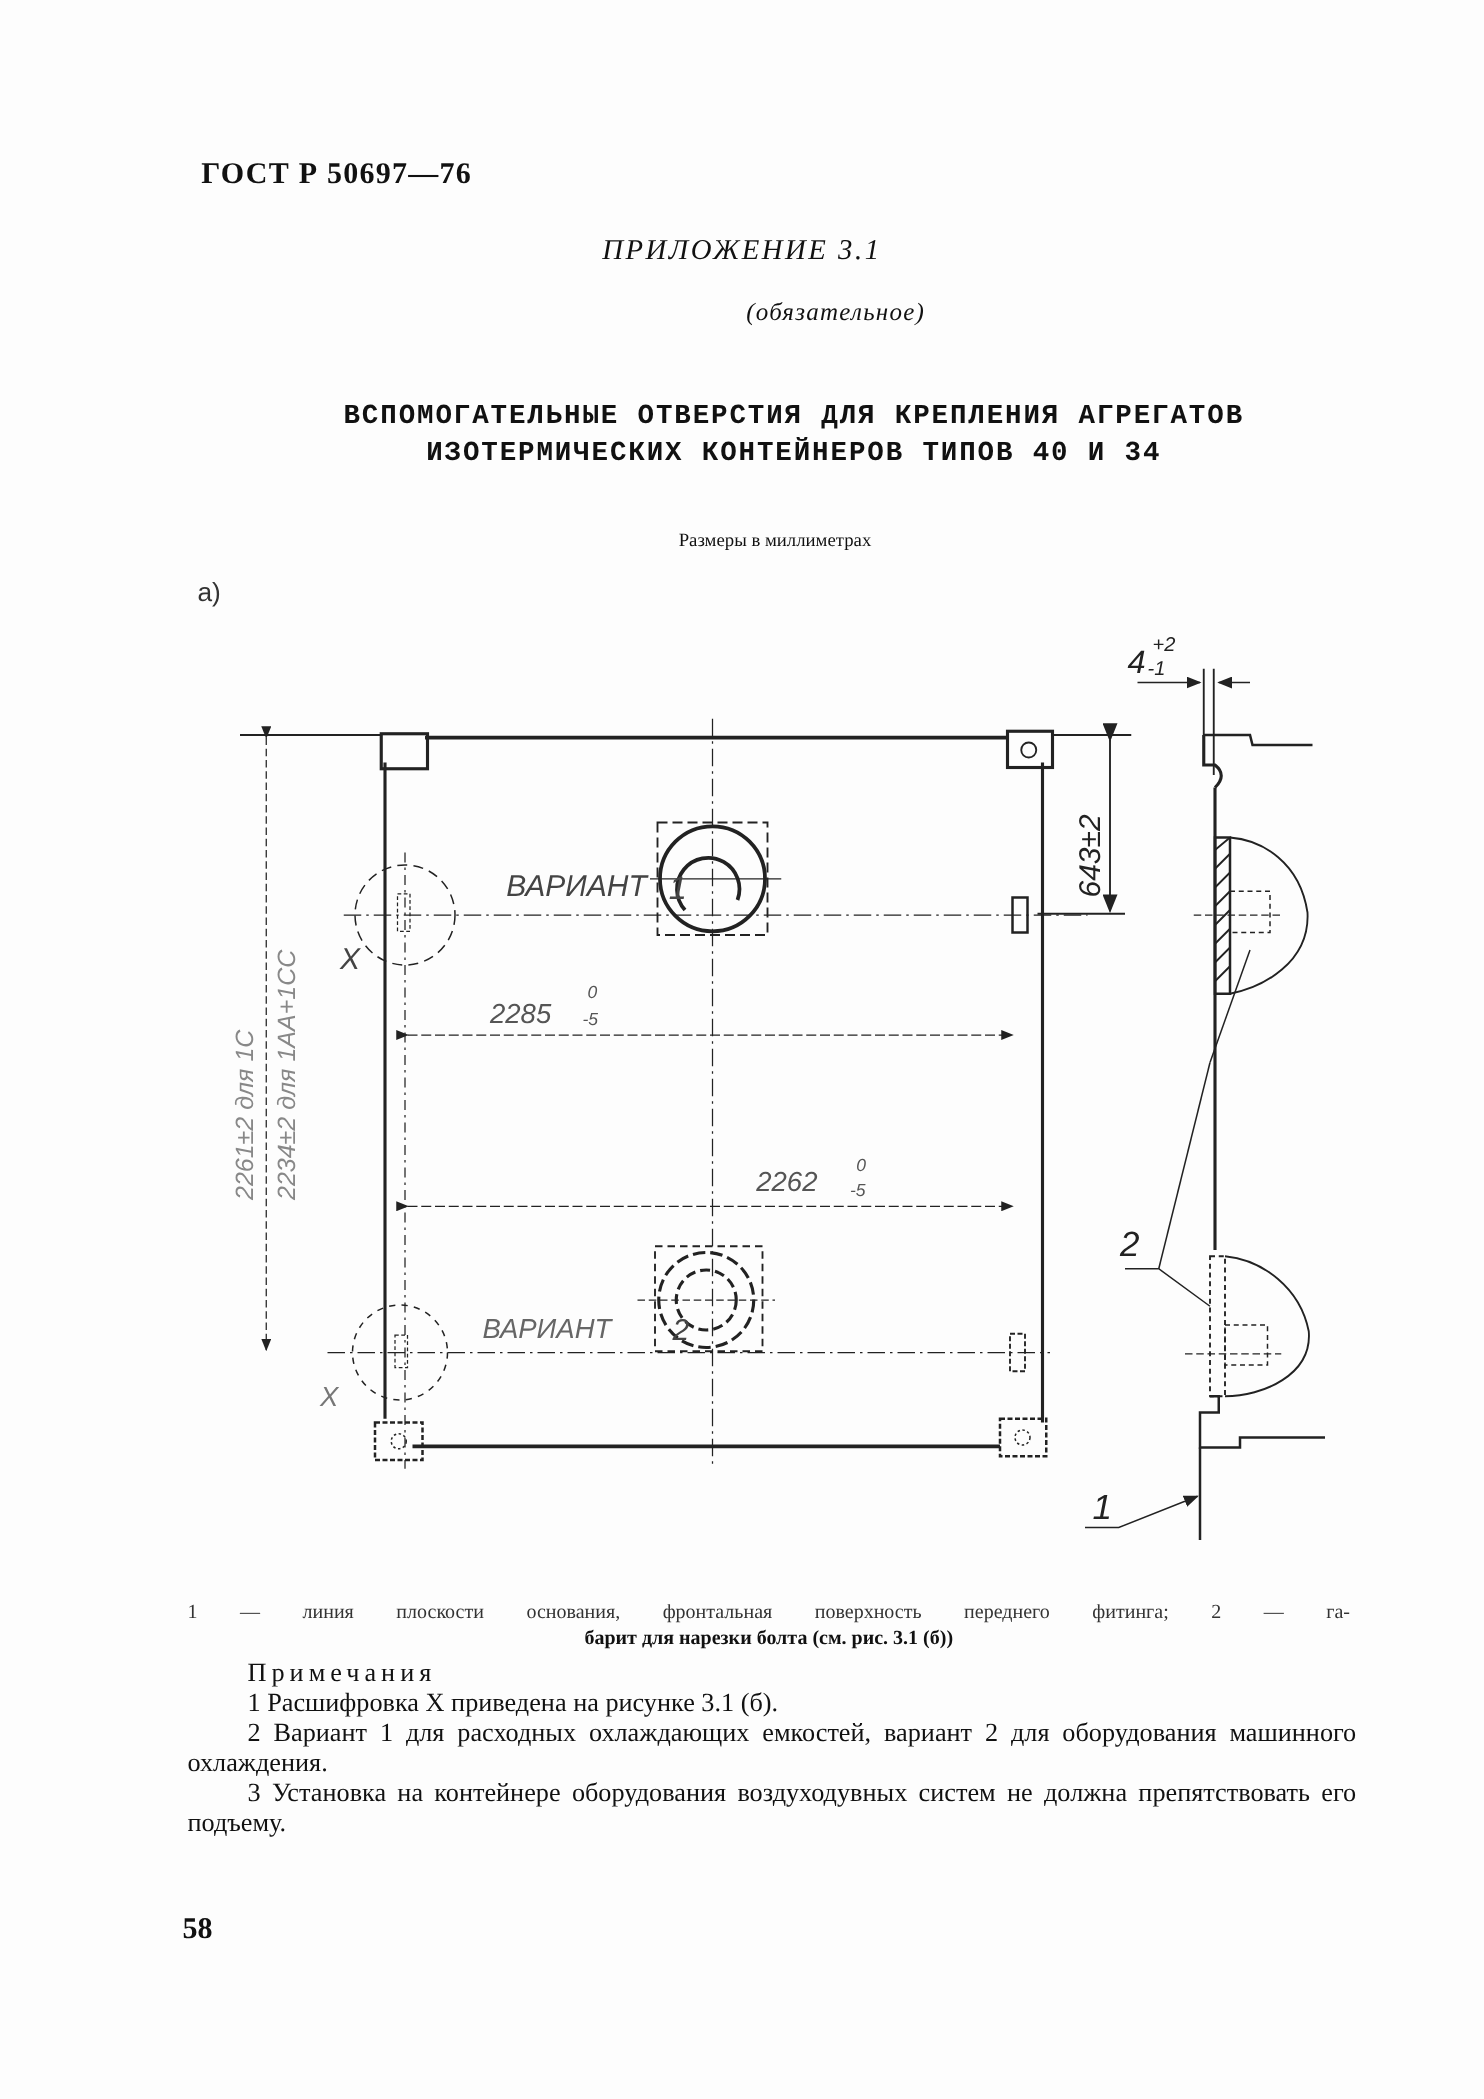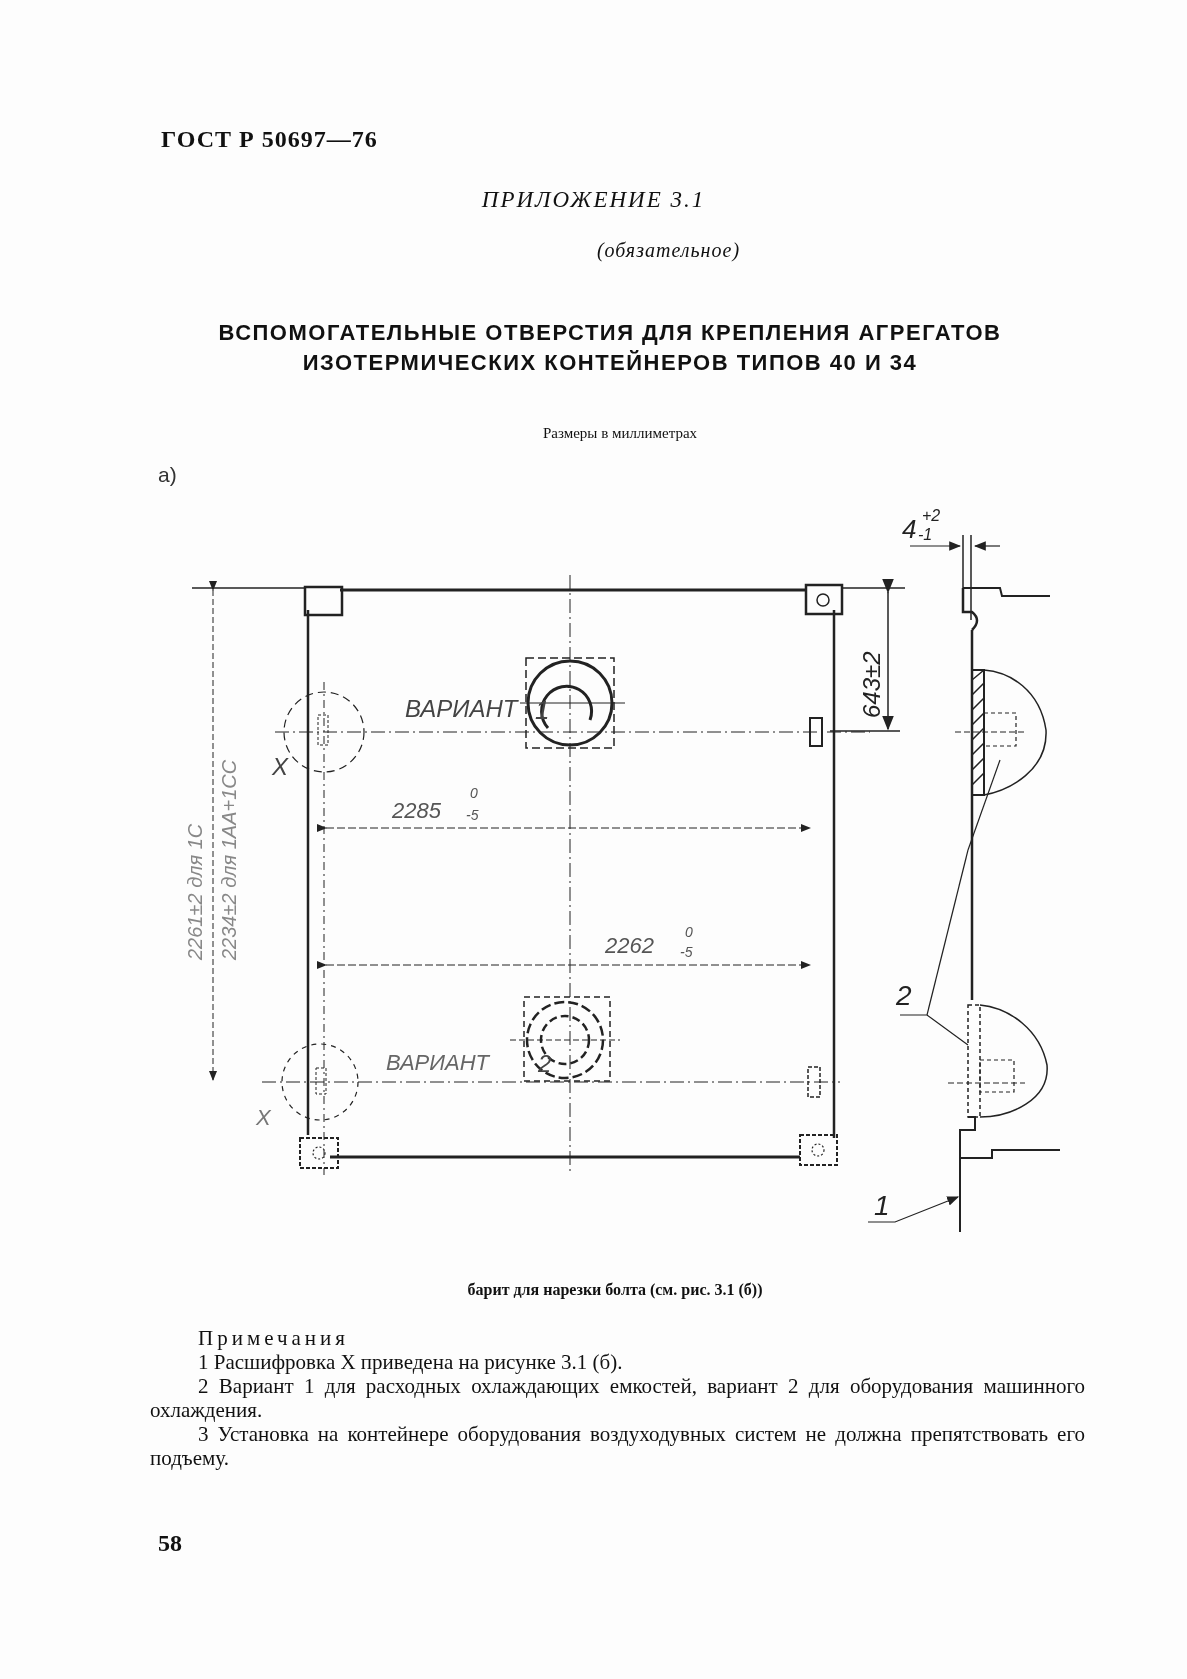--- a/index.html
+++ b/index.html
@@ -1,31 +1,31 @@
 <!DOCTYPE html>
 <html><head>
 <meta charset="utf-8">
 <style>
   html, body { margin: 0; padding: 0; background: #fdfdfd; }
   body { width: 1187px; height: 1679px; position: relative; overflow: hidden; color: #111; font-family: "DejaVu Serif", serif; }
   .abs { position: absolute; }
   .std { left: 161px; top: 126px; font-family: "Liberation Serif", serif; font-weight: bold; font-size: 24px; letter-spacing: 1px; }
   .app-title { left: 0; width: 1187px; top: 187px; text-align: center; box-sizing: border-box; font-family: "Liberation Serif", serif; font-style: italic; font-size: 23px; letter-spacing: 2px; }
   .app-sub { left: 0; width: 1187px; top: 219px; text-align: center; padding-left: 150px; box-sizing: border-box; font-family: "Liberation Serif", serif; font-style: italic; font-size: 20px; letter-spacing: 1px; margin-top: 20px; }
-  .heading { left: 140px; width: 940px; top: 318px; text-align: center; font-family: Liberation Sans, sans-serif; font-weight: bold; font-size: 22px; line-height: 30px; letter-spacing: 1.5px; }
+  .heading { left: 165px; width: 940px; top: 318px; text-align: center; font-family: Liberation Mono, monospace; font-weight: bold; font-size: 22px; line-height: 30px; letter-spacing: 1.5px; }
   .units { left: 150px; width: 940px; top: 425px; text-align: center; font-family: "Liberation Serif", serif; font-size: 15px; }
   .fig-label { left: 158px; top: 463px; font-family: "Liberation Sans", sans-serif; font-size: 21px; color: #333; }
   svg.drawing { position: absolute; left: 0; top: 0; }
   .caption { left: 150px; width: 930px; top: 1279px; font-family: "Liberation Serif", serif; font-size: 16px; line-height: 21px; }
   .caption .l1 { display: block; text-align: justify; text-align-last: justify; color: #333; }
   .caption .l2 { display: block; text-align: center; font-weight: bold; }
   .notes { left: 150px; width: 935px; top: 1326px; font-family: "Liberation Serif", serif; font-size: 21px; line-height: 24px; }
   .notes .title { letter-spacing: 4px; margin-left: 48px; display: block; }
   .notes .note { display: block; text-indent: 48px; text-align: justify; }
-  .page-num { left: 146px; top: 1530px; font-family: "Liberation Serif", serif; font-weight: bold; font-size: 24px; margin-left: 12px; }
+  .page-num { left: 146px; top: 1530px; font-family: "Liberation Serif", serif; font-weight: bold; font-size: 24px; }
 </style>
 </head>
 <body>
 
 <div class="abs std">ГОСТ Р 50697—76</div>
 <div class="abs app-title">ПРИЛОЖЕНИЕ 3.1</div>
 <div class="abs app-sub">(обязательное)</div>
 
 <div class="abs heading">
   <div>ВСПОМОГАТЕЛЬНЫЕ ОТВЕРСТИЯ ДЛЯ КРЕПЛЕНИЯ АГРЕГАТОВ</div>
@@ -132,20 +132,21 @@
     <text transform="translate(880,718) rotate(-90)" font-size="24" fill="#222">643±2</text>
     <text x="902" y="538" font-size="26" fill="#222">4</text>
     <text x="922" y="521" font-size="16" fill="#222">+2</text>
     <text x="918" y="540" font-size="16" fill="#222">-1</text>
     <text x="896" y="1005" font-size="28" fill="#222">2</text>
     <text x="874" y="1215" font-size="28" fill="#222">1</text>
   </g>
 </svg>
 
 <div class="abs caption">
+  <span class="l1">1 — линия плоскости основания, фронтальная поверхность переднего фитинга; 2 — га-</span>
   <span class="l2">барит для нарезки болта (см. рис. 3.1 (б))</span>
 </div>
 
 <div class="abs notes">
   <span class="title">Примечания</span>
   <span class="note">1 Расшифровка X приведена на рисунке 3.1 (б).</span>
   <span class="note">2 Вариант 1 для расходных охлаждающих емкостей, вариант 2 для оборудования машинного охлаждения.</span>
   <span class="note">3 Установка на контейнере оборудования воздуходувных систем не должна препятствовать его подъему.</span>
 </div>
 

